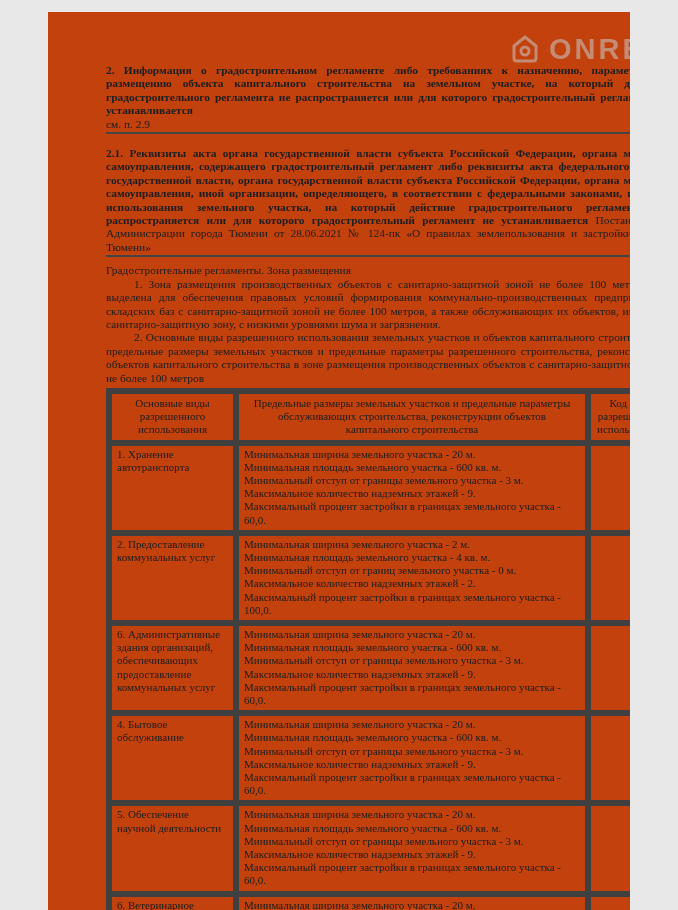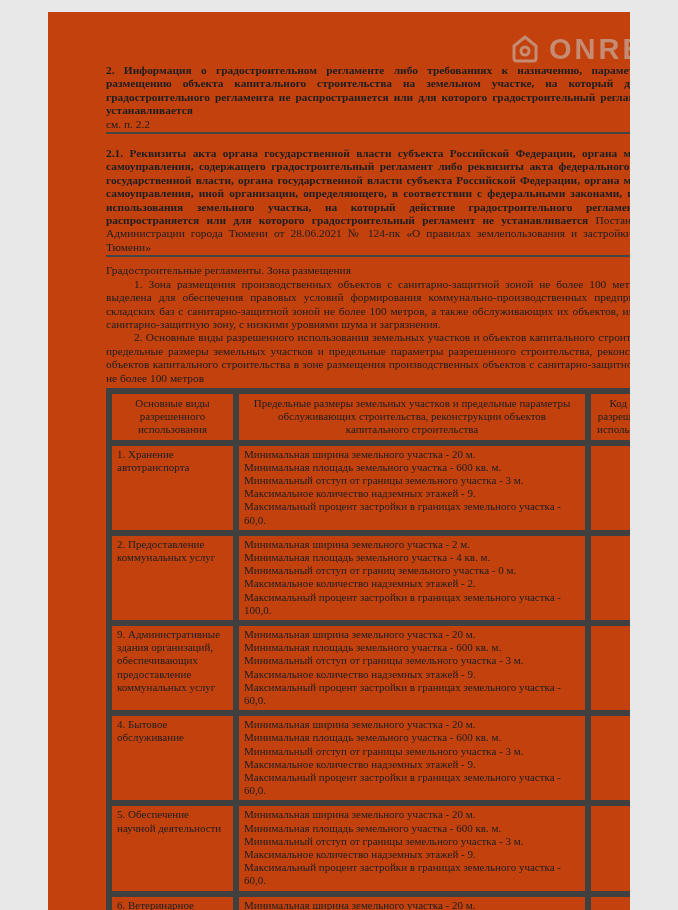--- a/index.html
+++ b/index.html
@@ -78,21 +78,21 @@
     <svg class="wm-icon" viewBox="0 0 34 34" fill="none">
       <path d="M6 14 L17 5 L28 14 L28 26 Q28 29 25 29 L9 29 Q6 29 6 26 Z" stroke="rgba(201,201,201,0.55)" stroke-width="3" fill="none" stroke-linejoin="round"></path>
       <circle cx="17" cy="19" r="4" stroke="rgba(201,201,201,0.55)" stroke-width="3" fill="none"></circle>
     </svg>
     <span class="wm-text">ONREALT</span>
   </div>
 
   <div class="content">
 
     <p class="just bold">2. Информация о градостроительном регламенте либо требованиях к назначению, параметрам и размещению объекта капитального строительства на земельном участке, на который действие градостроительного регламента не распространяется или для которого градостроительный регламент не устанавливается</p>
-    <p>см. п. 2.2</p>
+    <p>см. п. 2.9</p>
     <hr class="rule gap-after-rule1">
 
     <p class="just"><b>2.1. Реквизиты акта органа государственной власти субъекта Российской Федерации, органа местного самоуправления, содержащего градостроительный регламент либо реквизиты акта федерального органа государственной власти, органа государственной власти субъекта Российской Федерации, органа местного самоуправления, иной организации, определяющего, в соответствии с федеральными законами, порядок использования земельного участка, на который действие градостроительного регламента не распространяется или для которого градостроительный регламент не устанавливается</b> <span>Постановление Администрации города Тюмени от 28.06.2021 № 124-пк «О правилах землепользования и застройки города Тюмени»</span></p>
     <hr class="rule gap-after-rule2">
 
     <p class="center">Градостроительные регламенты. Зона размещения</p>
     <p class="just indent">1. Зона размещения производственных объектов с санитарно-защитной зоной не более 100 метров П-1 выделена для обеспечения правовых условий формирования коммунально-производственных предприятий и складских баз с санитарно-защитной зоной не более 100 метров, а также обслуживающих их объектов, имеющих санитарно-защитную зону, с низкими уровнями шума и загрязнения.</p>
     <p class="just indent">2. Основные виды разрешенного использования земельных участков и объектов капитального строительства, предельные размеры земельных участков и предельные параметры разрешенного строительства, реконструкции объектов капитального строительства в зоне размещения производственных объектов с санитарно-защитной зоной не более 100 метров</p>
 
     <table class="uses">
@@ -121,21 +121,21 @@
         <tr>
           <td class="use-cell">2. Предоставление коммунальных услуг</td>
           <td class="params-cell">Минимальная ширина земельного участка - 2 м.
 Минимальная площадь земельного участка - 4 кв. м.
 Минимальный отступ от границ земельного участка - 0 м.
 Максимальное количество надземных этажей - 2.
 Максимальный процент застройки в границах земельного участка - 100,0.</td>
           <td class="code-cell">3.1.1</td>
         </tr>
         <tr>
-          <td class="use-cell">9. Административные здания организаций, обеспечивающих предоставление коммунальных услуг</td>
+          <td class="use-cell">6. Административные здания организаций, обеспечивающих предоставление коммунальных услуг</td>
           <td class="params-cell">Минимальная ширина земельного участка - 20 м.
 Минимальная площадь земельного участка - 600 кв. м.
 Минимальный отступ от границы земельного участка - 3 м.
 Максимальное количество надземных этажей - 9.
 Максимальный процент застройки в границах земельного участка - 60,0.</td>
           <td class="code-cell">3.1.2</td>
         </tr>
         <tr>
           <td class="use-cell">4. Бытовое обслуживание</td>
           <td class="params-cell">Минимальная ширина земельного участка - 20 м.

